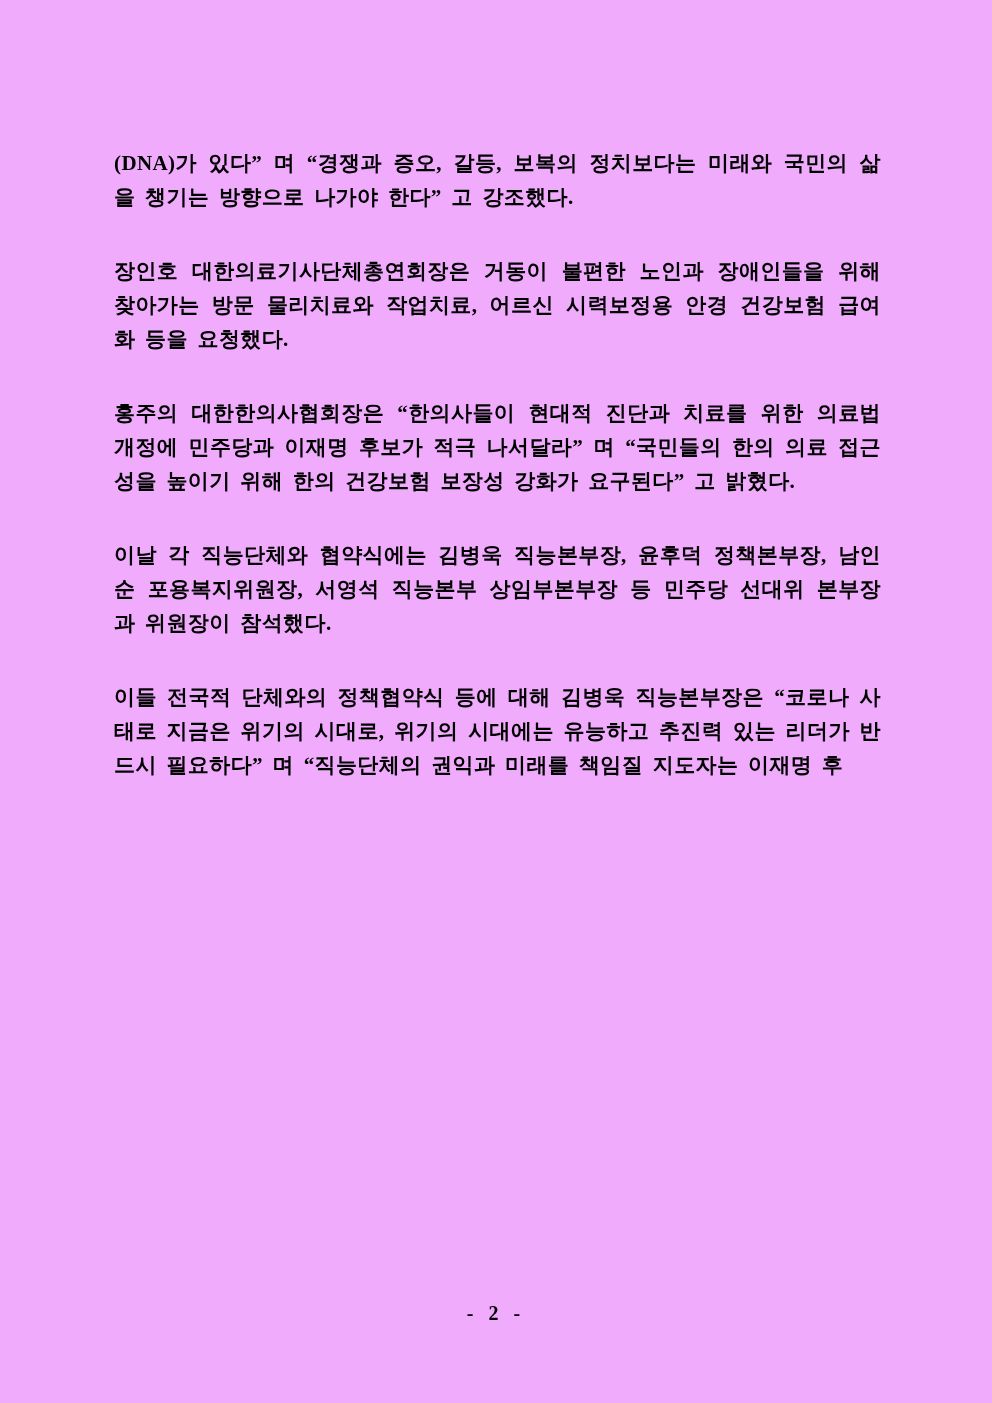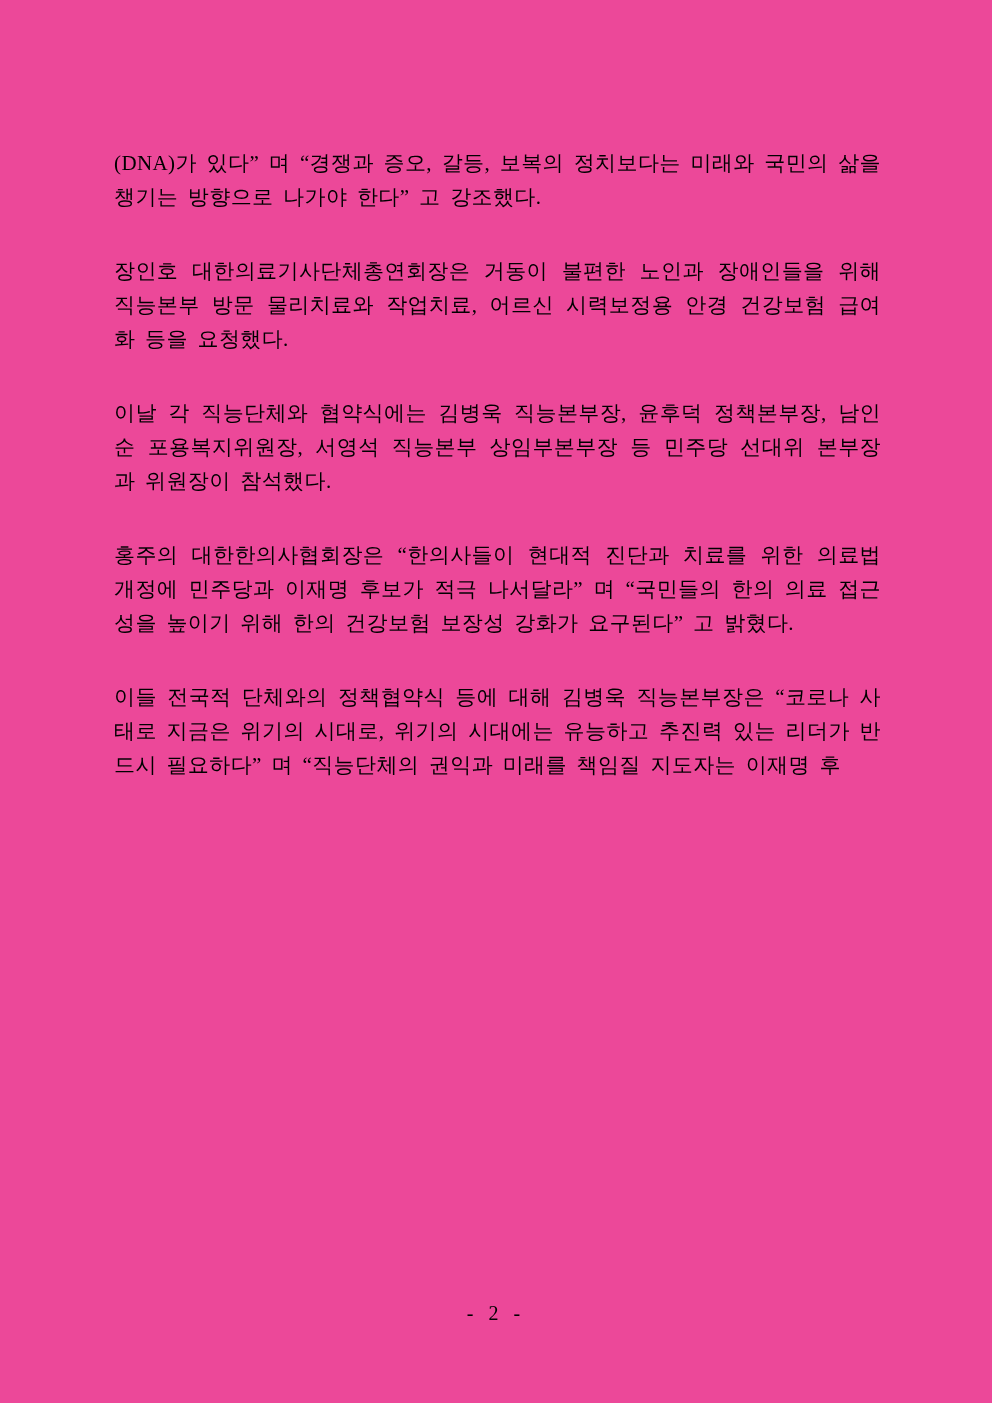--- a/index.html
+++ b/index.html
@@ -11,21 +11,22 @@
     width: 992px;
     height: 1403px;
     position: relative;
     overflow: hidden;
     font-family: "Liberation Serif", "DejaVu Serif", serif;
     color: #000000;
   }
   .page {
     position: absolute;
     inset: 0;
-    background: #ec4899;
+    background: #f0abfc;
+    font-weight: bold;
   }
   .content {
     position: absolute;
     left: 114px;
     right: 111px;
     top: 146px;
   }
   p.para {
     margin: 0 0 40px 0;
     font-size: 21px;
@@ -48,19 +49,19 @@
     letter-spacing: 5px;
     line-height: 26px;
   }
 </style>
 </head>
 <body>
 
 <div class="page">
   <div class="content">
     <p class="para">(DNA)가 있다” 며  “경쟁과 증오, 갈등, 보복의 정치보다는 미래와 국민의 삶을 챙기는 방향으로 나가야 한다” 고 강조했다.</p>
-    <p class="para">장인호 대한의료기사단체총연회장은 거동이 불편한 노인과 장애인들을 위해 직능본부 방문 물리치료와 작업치료, 어르신 시력보정용 안경 건강보험 급여화 등을 요청했다.</p>
+    <p class="para">장인호 대한의료기사단체총연회장은 거동이 불편한 노인과 장애인들을 위해 찾아가는 방문 물리치료와 작업치료, 어르신 시력보정용 안경 건강보험 급여화 등을 요청했다.</p>
+    <p class="para">홍주의 대한한의사협회장은  “한의사들이 현대적 진단과 치료를 위한 의료법 개정에 민주당과 이재명 후보가 적극 나서달라”  며  “국민들의 한의 의료 접근성을 높이기 위해 한의 건강보험 보장성 강화가 요구된다” 고 밝혔다.</p>
     <p class="para">이날 각 직능단체와 협약식에는 김병욱 직능본부장, 윤후덕 정책본부장, 남인순 포용복지위원장, 서영석 직능본부 상임부본부장 등 민주당 선대위 본부장과 위원장이 참석했다.</p>
-    <p class="para">홍주의 대한한의사협회장은  “한의사들이 현대적 진단과 치료를 위한 의료법 개정에 민주당과 이재명 후보가 적극 나서달라”  며  “국민들의 한의 의료 접근성을 높이기 위해 한의 건강보험 보장성 강화가 요구된다” 고 밝혔다.</p>
     <p class="para">이들 전국적 단체와의 정책협약식 등에 대해 김병욱 직능본부장은  “코로나 사태로 지금은 위기의 시대로, 위기의 시대에는 유능하고 추진력 있는 리더가 반드시 필요하다” 며  “직능단체의 권익과 미래를 책임질 지도자는 이재명 후</p>
   </div>
   <div class="footer">- 2 -</div>
 </div>
 
 </body></html>

